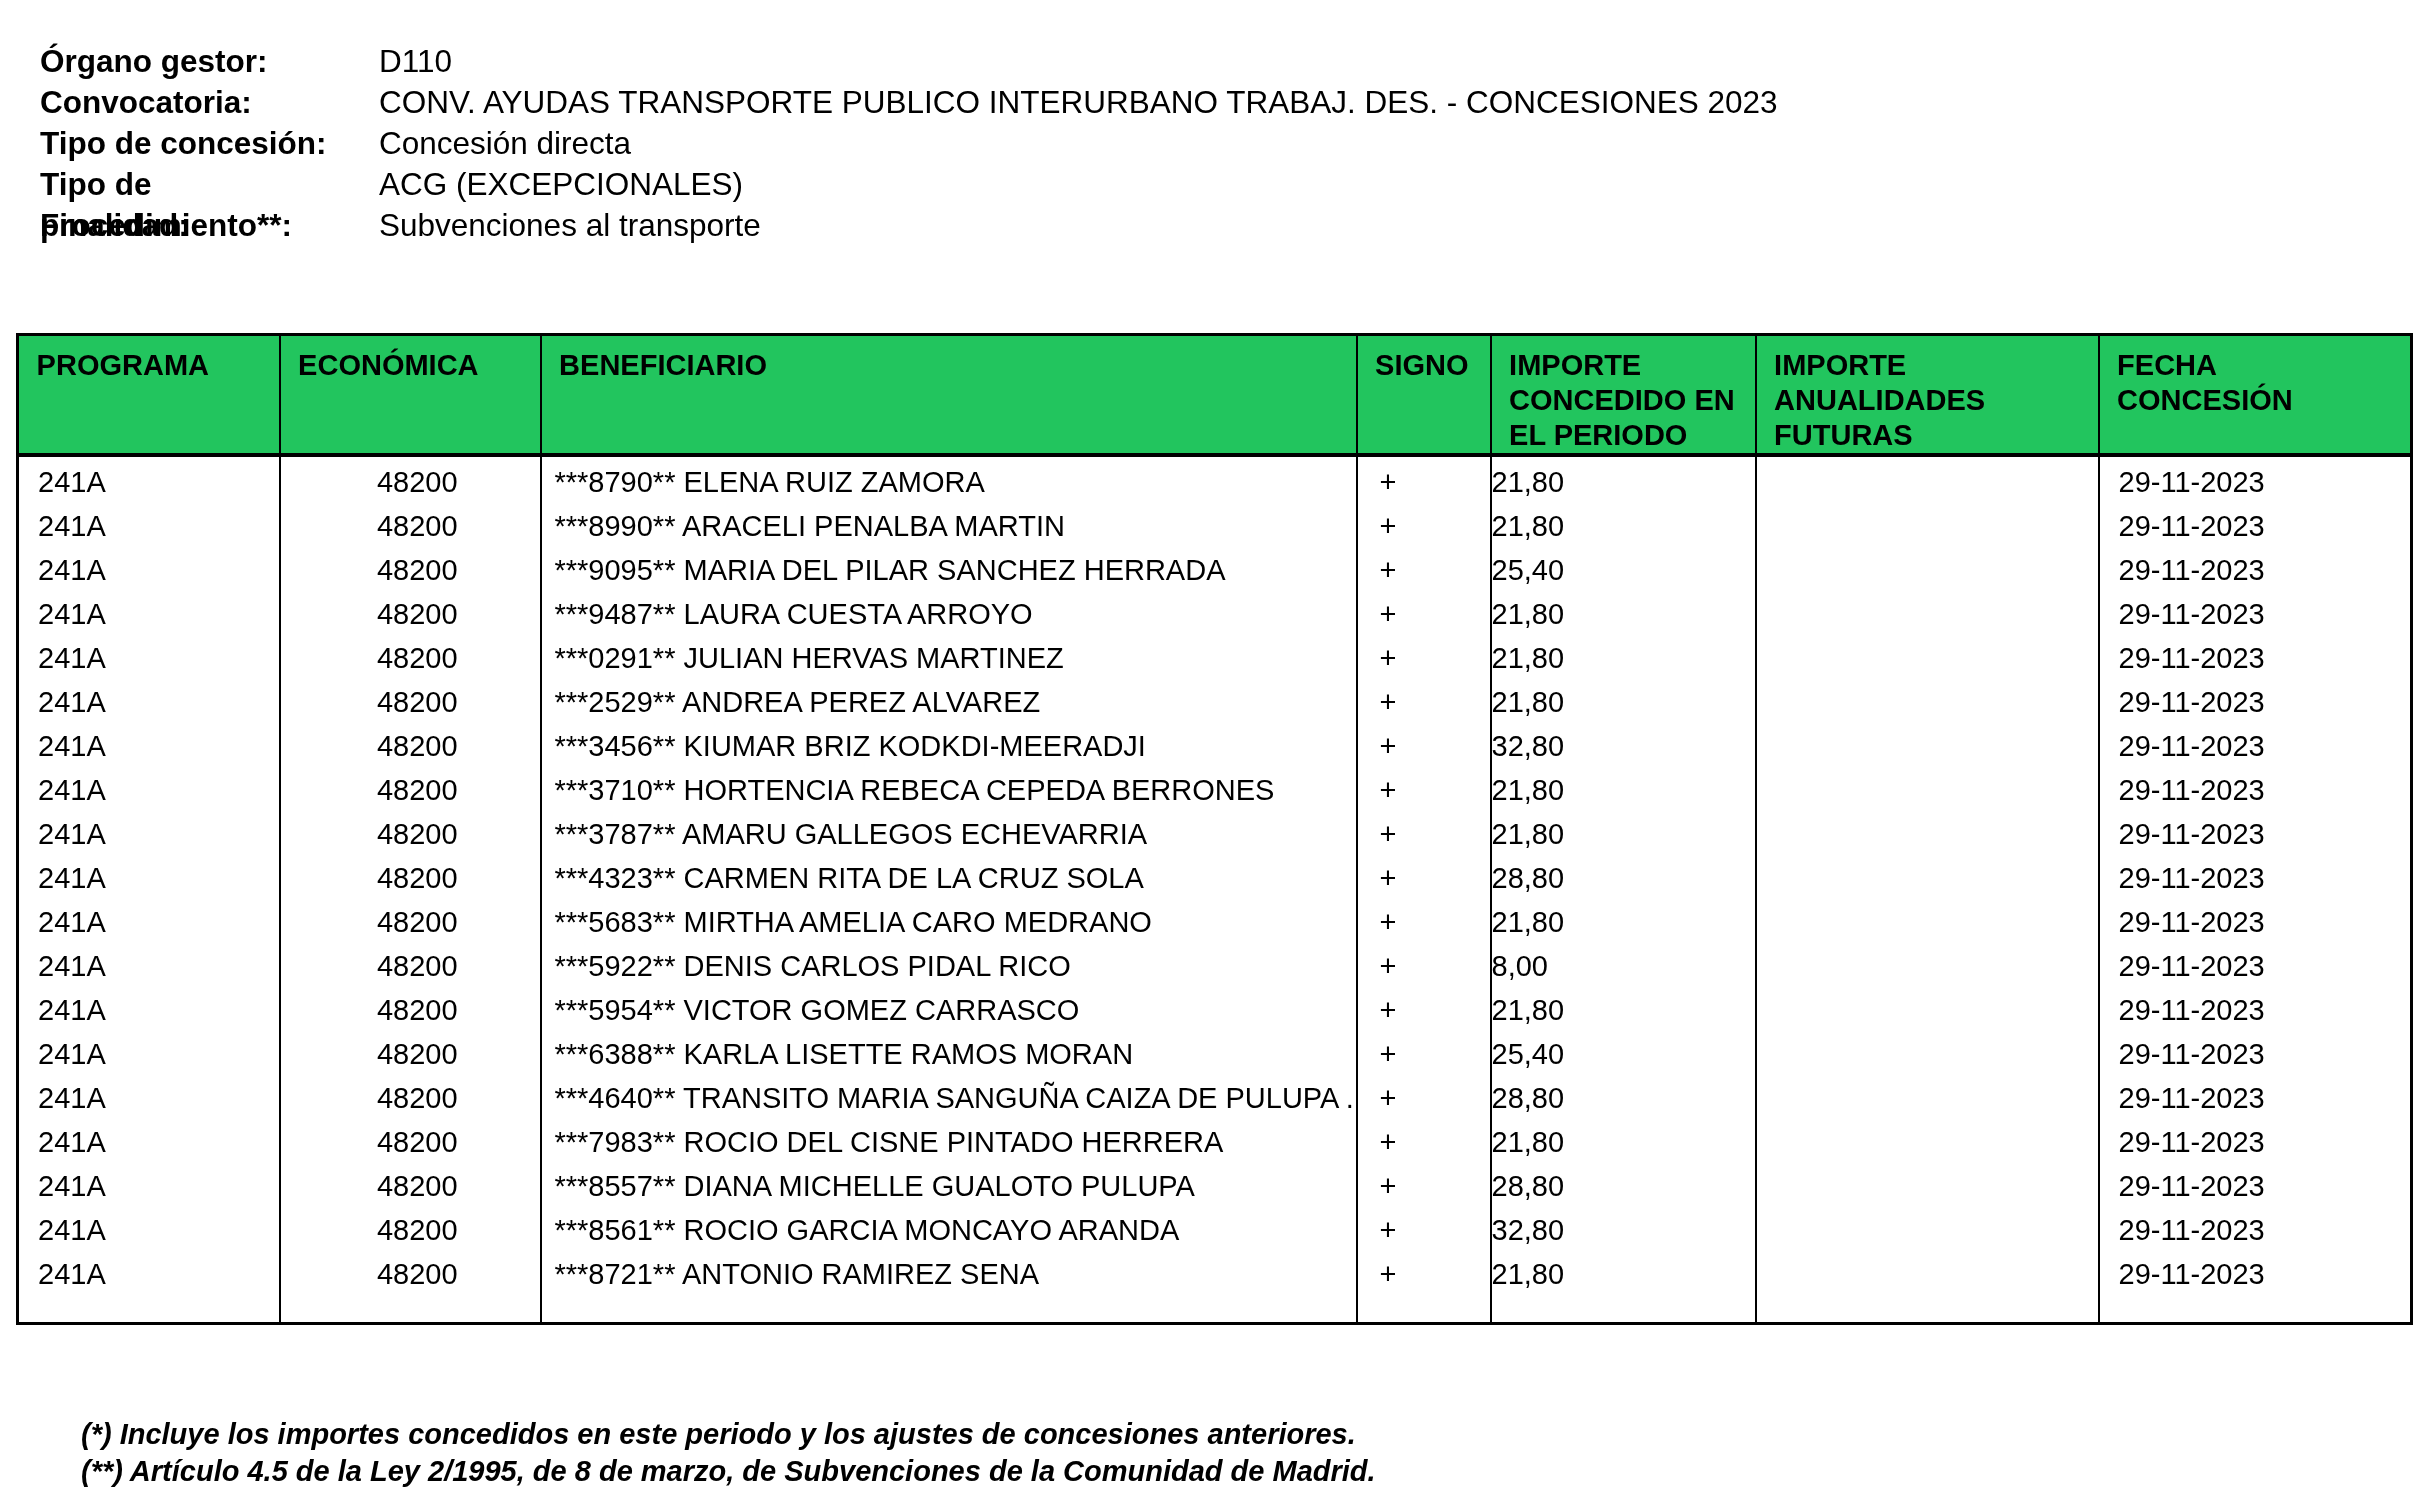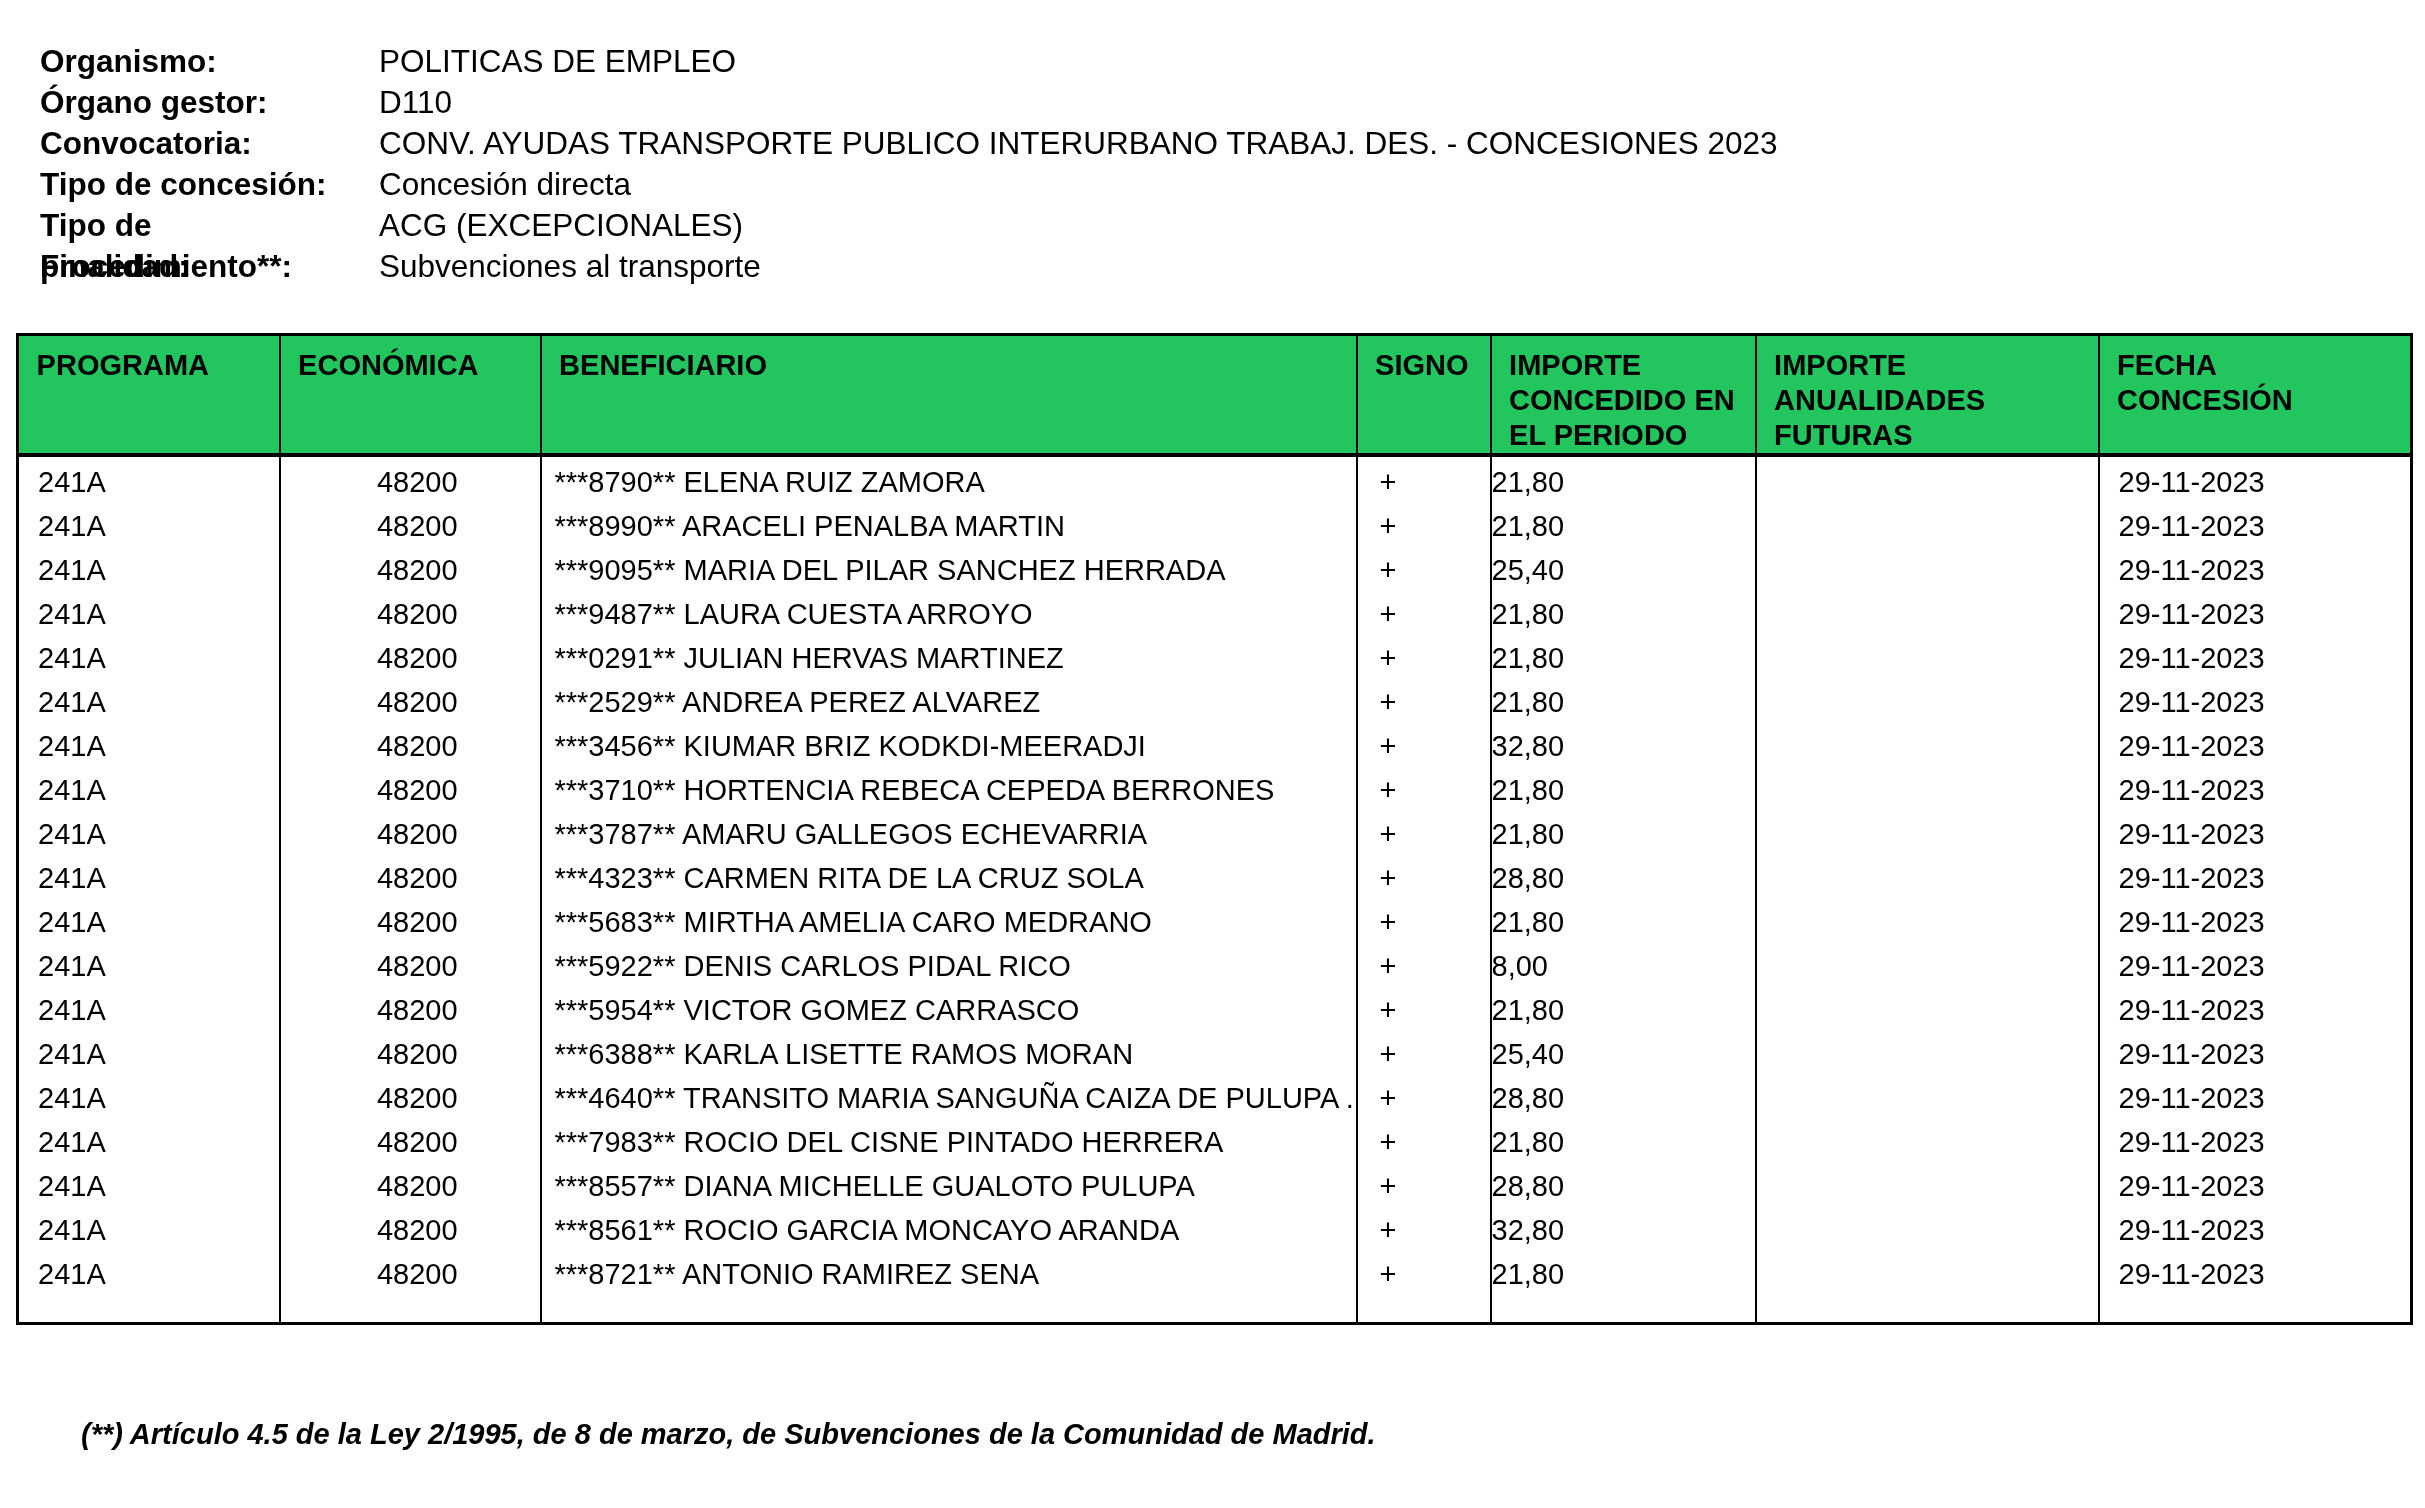--- a/index.html
+++ b/index.html
@@ -60,24 +60,20 @@
     position:absolute; left:81px; top:1416px;
     font-size:29px; font-weight:bold; font-style:italic;
     line-height:37px;
   }
 </style>
 </head>
 <body>
 
 <div class="header-block">
     <div class="field-row">
-      <div class="field-label">Organismo:</div>
-      <div class="field-value">POLITICAS DE EMPLEO</div>
-    </div>
-    <div class="field-row">
       <div class="field-label">Órgano gestor:</div>
       <div class="field-value">D110</div>
     </div>
     <div class="field-row">
       <div class="field-label">Convocatoria:</div>
       <div class="field-value">CONV. AYUDAS TRANSPORTE PUBLICO INTERURBANO TRABAJ. DES. - CONCESIONES 2023</div>
     </div>
     <div class="field-row">
       <div class="field-label">Tipo de concesión:</div>
       <div class="field-value">Concesión directa</div>
@@ -291,15 +287,16 @@
         <td class="c-beneficiario"></td>
         <td class="c-signo"></td>
         <td class="c-importe"></td>
         <td class="c-anualidades"></td>
         <td class="c-fecha"></td>
       </tr>
     </tbody>
 </table>
 
 <div class="footnotes">
+  <div>(*) Incluye los importes concedidos en este periodo y los ajustes de concesiones anteriores.</div>
   <div>(**) Artículo 4.5 de la Ley 2/1995, de 8 de marzo, de Subvenciones de la Comunidad de Madrid.</div>
 </div>
 
 
 </body></html>

